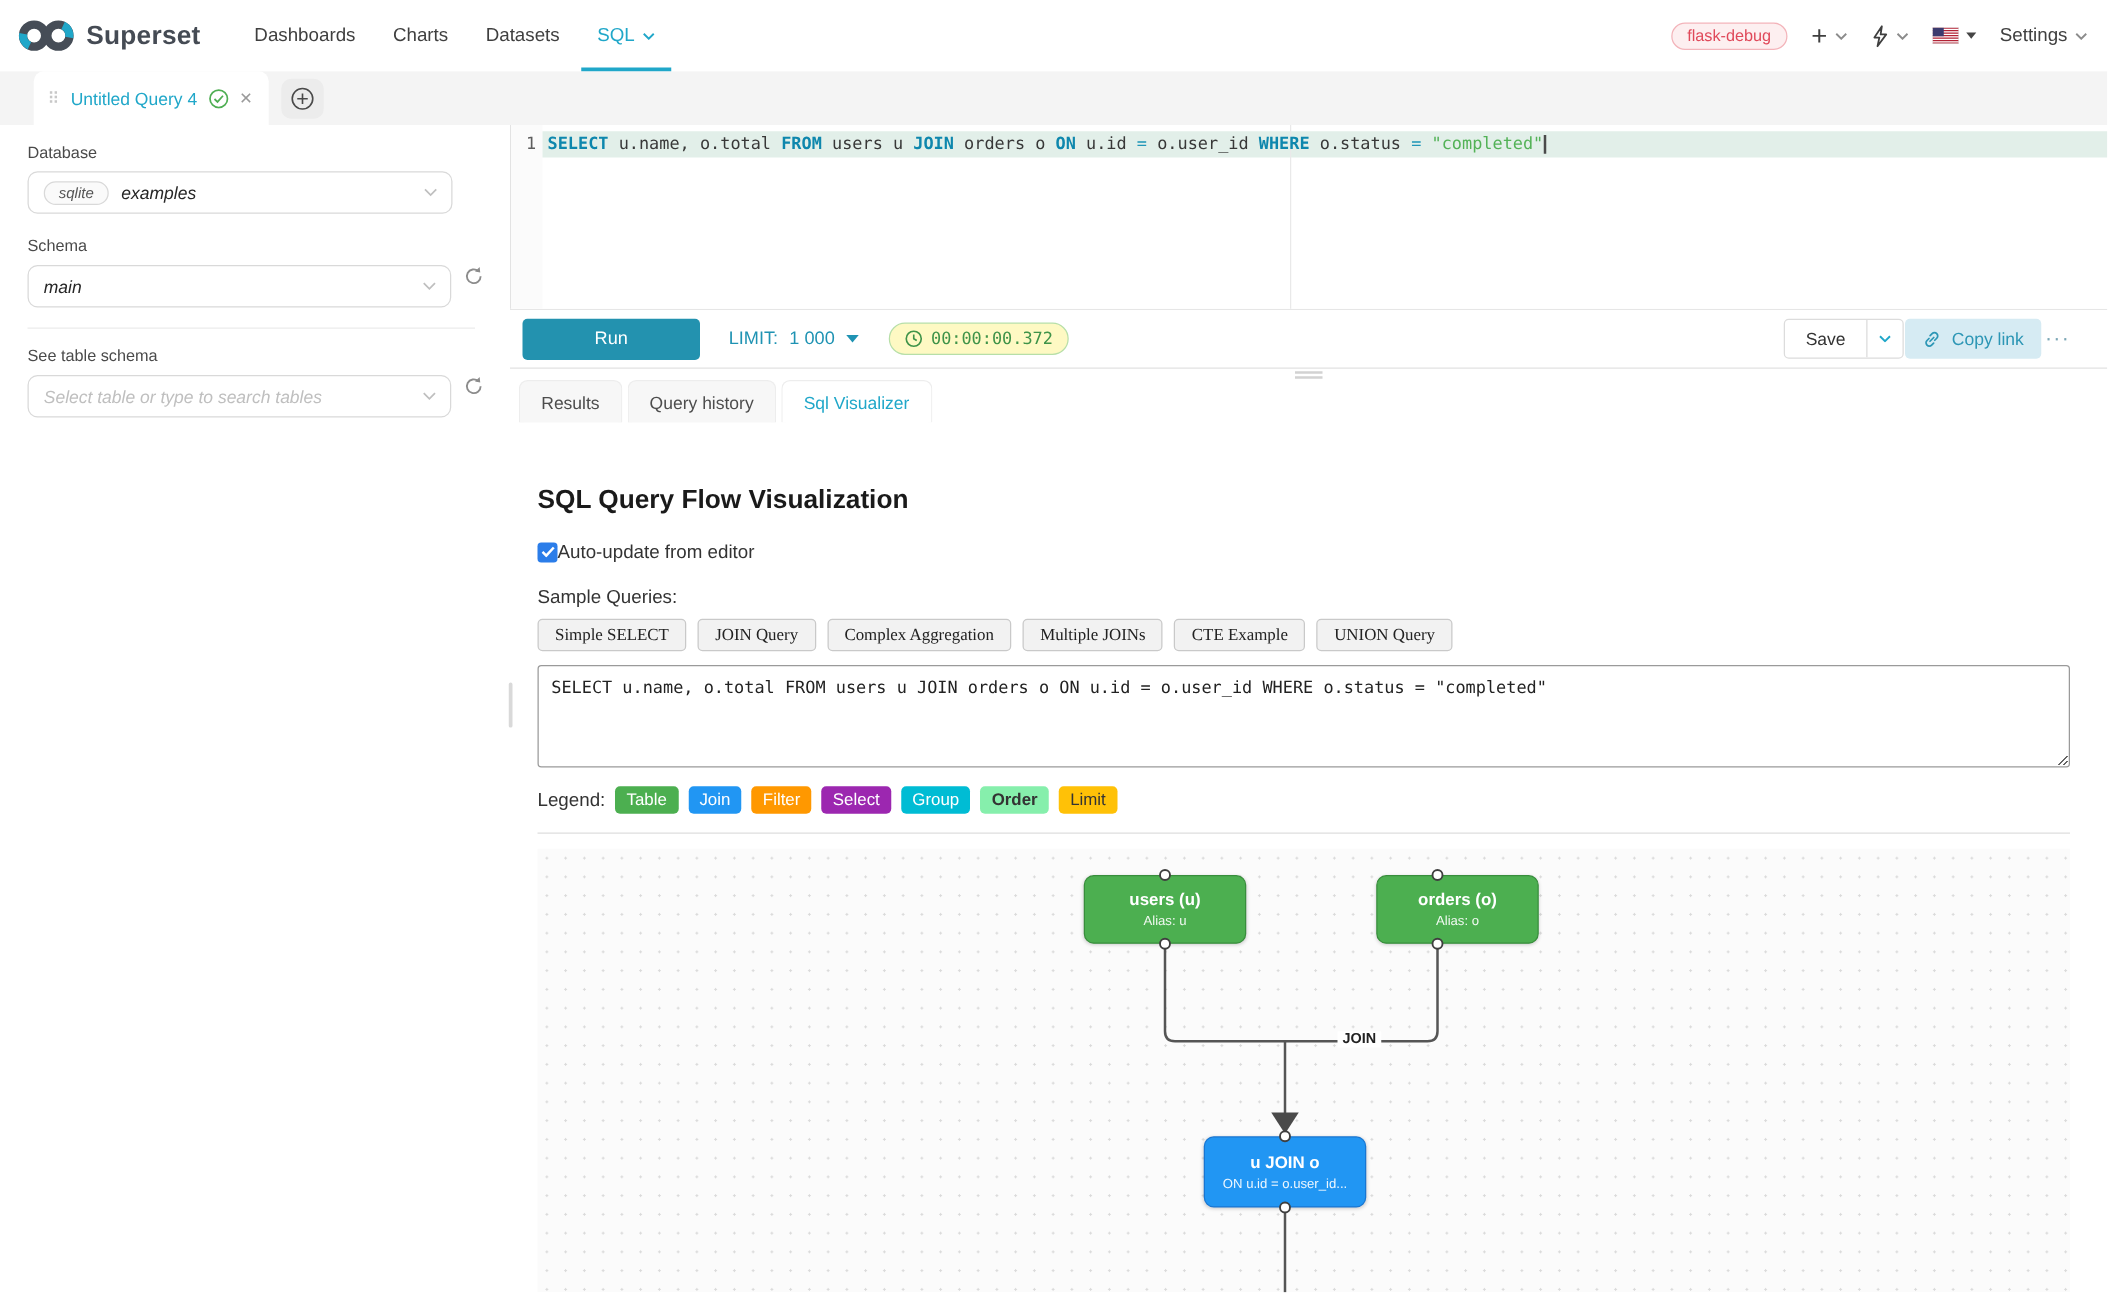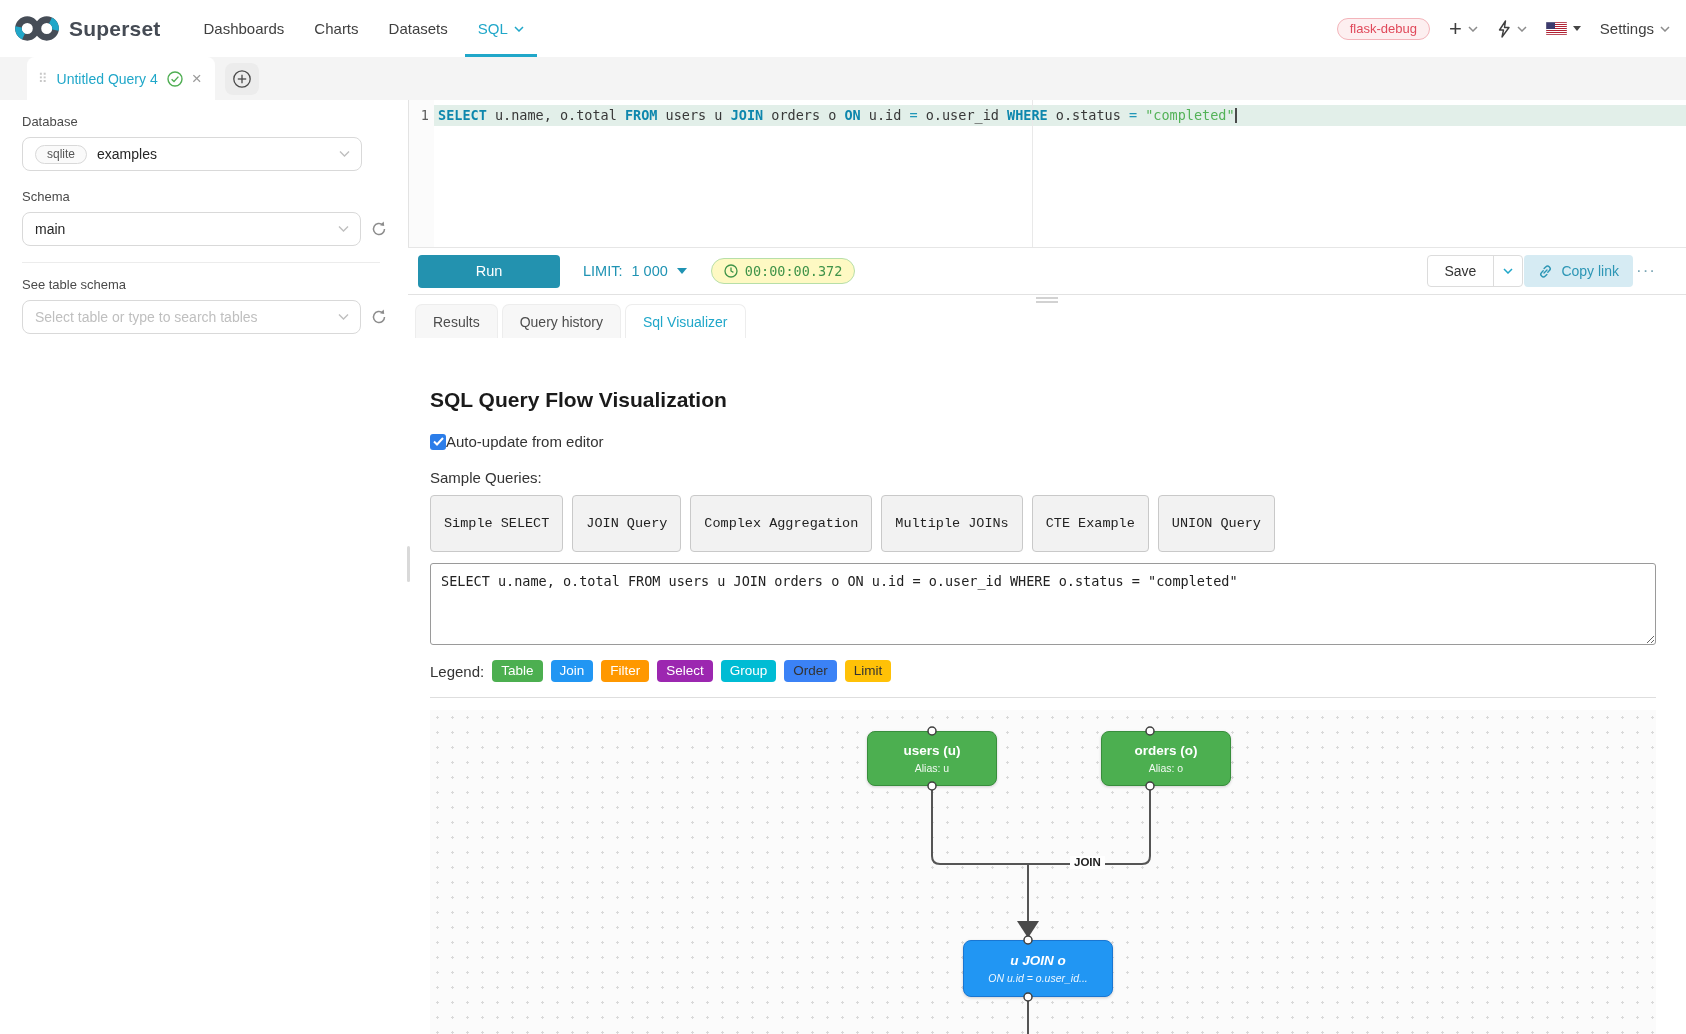--- a/index.html
+++ b/index.html
@@ -34,21 +34,21 @@
   .tab-label { color:#20a7c9; font-size:14px; }
   .tab-close { color:#9a9a9a; font-size:17px; line-height:1; cursor:pointer; }
   .add-tab { width:34px; height:32px; margin:0 0 5px 10px; background:#ececec; border-radius:8px; display:grid; place-items:center; cursor:pointer; }
 
   
   .body-row { display:flex; height:934px; }
 
   
   .sidebar { width:408px; padding:14px 20px 0 22px; position:relative; flex:none; }
   .field-label { font-size:13px; color:#4a4a4a; margin-bottom:8px; }
-  .select-row { display:flex; align-items:center; gap:9px; }
+  .select-row { display:flex; align-items:flex-start; gap:9px;font-style:italic; }
   .select { position:relative; height:34px; width:340px; border:1px solid #d9d9d9; border-radius:8px; display:flex; align-items:center; gap:10px; padding:0 30px 0 12px; background:#fff; cursor:pointer; }
   .engine-badge { font-size:12px; color:#555; background:#fafafa; border:1px solid #d9d9d9; border-radius:11px; padding:1px 11px 2px; }
   .select-value { font-size:14px; color:#262626; }
   .select-placeholder { font-size:14px; color:#bfbfbf; }
   .select .chevicon { position:absolute; right:11px; top:50%; transform:translateY(-50%); color:#bfbfbf; }
   .mb18 { margin-bottom:18px; }
   .sidebar-divider { border-top:1px solid #ececec; margin:16px 0 14px; width:358px; }
   .sidebar-resizer { position:absolute; right:-2px; top:446px; width:3px; height:36px; background:#d9d9d9; border-radius:2px; cursor:col-resize; }
 
   
@@ -90,39 +90,39 @@
   .rtab { height:34px; padding:0 17px; display:flex; align-items:center; font-size:14px; color:#4d4d4d; background:#f7f7f7; border:1px solid #ededed; border-bottom:none; border-radius:7px 7px 0 0; cursor:pointer; }
   .rtab.active { background:#fff; color:#20a7c9; }
 
   
   .viz { flex:1; padding:18px 31px 0 22px; overflow:hidden; }
   .viz-title { font-size:21px; font-weight:bold; color:#1a1a1a; margin-top:32px; }
   .auto-row { margin-top:21px; display:flex; align-items:center; font-size:15px; color:#333; }
   .checkbox { width:16px; height:16px; background:#2b7de9; border-radius:3px; display:grid; place-items:center; cursor:pointer; }
   .sample-label { margin-top:19px; font-size:15px; color:#333; }
   .sample-row { margin-top:9px; display:flex; gap:9px; }
-  .sample-btn { background:#f2f2f2; border:1px solid #c9c9c9; border-radius:4px; padding:20px 13px; font-size:13.5px; color:#222; font-family:Liberation Mono, monospace; cursor:pointer; }
+  .sample-btn { background:#f2f2f2; border:1px solid #c9c9c9; border-radius:4px; padding:4px 13px; font-size:13.5px; color:#222; font-family:Liberation Serif, serif; cursor:pointer; }
   .query-box { margin-top:11px; display:block; width:1226px; height:82px; border:1px solid #9a9a9a; border-radius:3px; padding:9px 10px; font-family:"DejaVu Sans Mono","Liberation Mono",monospace; font-size:13.5px; color:#222; resize:both; }
   .legend-row { margin-top:15px; display:flex; align-items:center; gap:8px; font-size:15px; color:#333; }
   .badge { padding:3px 9px 4px; border-radius:4px; font-size:13.5px; color:#fff; }
   .bg-table { background:#4CAF50; } .bg-join { background:#2196F3; } .bg-filter { background:#FF9800; }
   .bg-select { background:#9C27B0; } .bg-group { background:#00BCD4; }
-  .bg-order { background:#3b82f6; color:#333; } .bg-limit { background:#FFC107; color:#333; }
+  .bg-order { background:#86efac; color:#333;font-weight:bold; } .bg-limit { background:#FFC107; color:#333; }
   .viz-sep { border:none; border-top:1px solid #dedede; margin-top:15px; width:1226px; }
 
   
   .flow { position:relative; margin-top:12px; width:1226px; height:357px; background:#fbfbfb;
     background-image: radial-gradient(#d9d9d9 1.1px, transparent 1.1px); background-size:15px 15px; overflow:hidden; }
   .flow-svg { position:absolute; left:0; top:0; pointer-events:none; }
   .flow-node { position:absolute; border-radius:8px; display:flex; flex-direction:column; align-items:center; justify-content:center; gap:4px; color:#fff; box-shadow:0 1px 3px rgba(0,0,0,.18); cursor:grab; z-index:2; }
   .node-title { font-size:13.5px; font-weight:bold; }
   .node-sub { font-size:10.5px; color:rgba(255,255,255,.92); }
   .node-users  { left:437px; top:21px;  width:130px; height:55px; background:#4CAF50; border:1.5px solid #388E3C; }
   .node-orders { left:671px; top:21px;  width:130px; height:55px; background:#4CAF50; border:1.5px solid #388E3C; }
-  .node-join   { left:533px; top:230px; width:150px; height:57px; background:#2196F3; border:1.5px solid #1976D2;font-style:italic; }
+  .node-join   { left:533px; top:230px; width:130px; height:57px; background:#2196F3; border:1.5px solid #1976D2; }
   .edge-label { position:absolute; left:640px; top:146px; background:#fff; padding:0 4px 1px; font-size:11.5px; font-weight:bold; color:#222; z-index:2; }
   .handles { z-index:3; }
 </style>
 </head>
 <body>
 
 <div class="screen">
 
   <header class="navbar">
     <div class="brand">

